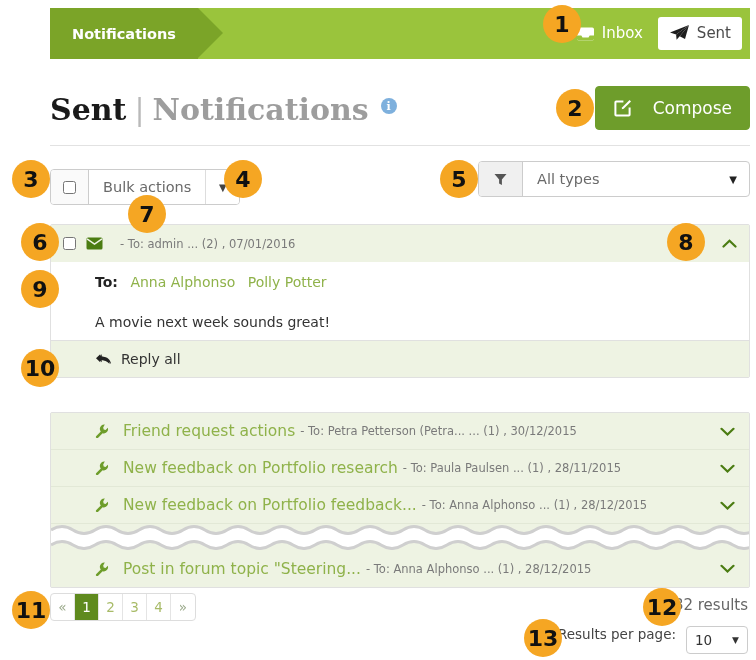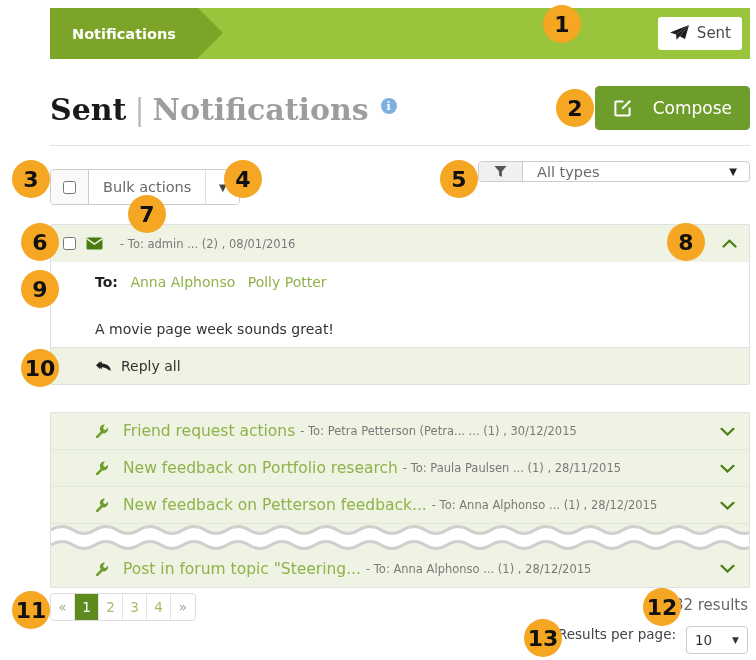--- a/index.html
+++ b/index.html
@@ -145,21 +145,21 @@
   .bulk-caret {
     display: flex; align-items: center; justify-content: center;
     width: 34px;
     border-left: 1px solid #ddd;
     background: #fff;
     font-size: 10px; color: #444;
   }
   .filter-group {
     position: absolute; right: 0; top: 0;
     display: flex; align-items: stretch;
-    height: 21px;
+    height: 36px;
     width: 272px;
     border: 1px solid #ccc;
     border-radius: 4px;
     background: #fff;
     overflow: hidden;
   }
   .filter-icon-box {
     width: 44px;
     display: flex; align-items: center; justify-content: center;
     background: #f0f0f0;
@@ -207,21 +207,21 @@
     display: flex; align-items: center;
     padding-left: 10px;
   }
   .msg-body {
     background: #fff;
     padding: 12px 0 10px 44px;
   }
   .to-line {
     font-size: 14px;
     color: #2b2b2b;
-    margin-bottom: 31px;
+    margin-bottom: 24px;
   }
   .to-line b { color: #222; }
   .to-line a { color: #8fb24a; text-decoration: none; margin-left: 8px; }
   .msg-text { font-size: 14px; color: #333; }
   .msg-footer {
     background: #eef3e3;
     border-top: 1px solid #e0e0e0;
     padding: 10px 12px 10px 44px;
     display: flex; align-items: center; gap: 9px;
     font-size: 14px; color: #333;
@@ -305,20 +305,29 @@
 <body>
 
 <div class="page">
 
   <div class="topbar">
     <div class="topbar-tab">
       <span>Notifications</span>
     </div>
     <div class="topbar-right">
 
+      <div class="nav-pill">
+        <span class="ico">
+          <svg width="19" height="16" viewBox="0 0 19 16">
+            <path d="M1 3.2a1.8 1.8 0 0 1 1.8-1.8h13.4A1.8 1.8 0 0 1 18 3.2v9.6a1.8 1.8 0 0 1-1.8 1.8H2.8A1.8 1.8 0 0 1 1 12.8z" fill="#ffffff"></path>
+            <path d="M1 9.6h4.3l1.2 1.9h6l1.2-1.9H18v3.2a1.8 1.8 0 0 1-1.8 1.8H2.8A1.8 1.8 0 0 1 1 12.8z" fill="#9ac43c"></path>
+          </svg>
+        </span>
+        <span>Inbox</span>
+      </div>
 
       <div class="nav-pill active">
         <span class="ico">
           <svg width="21" height="19" viewBox="0 0 21 19">
             <path d="M20 1 1 8.4l6.1 2.2z" fill="#1d1d1d"></path>
             <path d="M20 1 7.1 10.6l.5 5.2 3.1-3.6z" fill="#1d1d1d"></path>
             <path d="M20 1 10.7 12.2l5.3 2.9z" fill="#1d1d1d"></path>
           </svg>
         </span>
         <span>Sent</span>
@@ -377,35 +386,35 @@
   <div class="msg-block">
 
     <div class="msg-row">
       <input class="cb" type="checkbox" style="">
       <span class="msg-icon">
         <svg width="17" height="13" viewBox="0 0 17 13">
           <rect x="0.5" y="0.5" width="16" height="12" rx="1.5" fill="#4b7c12"></rect>
           <path d="M1 1.8l7.5 5.4L16 1.8" stroke="#eef3e3" stroke-width="1.5" fill="none"></path>
         </svg>
       </span>
-      <span class="msg-meta">- To: admin ... (2) , 08/01/2016</span>
+      <span class="msg-meta">- To: admin ... (2) , 07/01/2016</span>
       <span class="msg-toggle">
         <svg width="15" height="9" viewBox="0 0 15 9">
           <path d="M1.5 7.5L7.5 1.8l6 5.7" stroke="#4b7c12" stroke-width="2.2" fill="none" stroke-linecap="round"></path>
         </svg>
       </span>
     </div>
 
     <div class="msg-body">
       <div class="to-line">
         <b>To:</b>
         <a href="#">Anna Alphonso</a>
         <a href="#">Polly Potter</a>
       </div>
-      <div class="msg-text">A movie page week sounds great!</div>
+      <div class="msg-text">A movie next week sounds great!</div>
     </div>
 
     <div class="msg-footer">
       <span class="ico">
         <svg width="17" height="14" viewBox="0 0 17 14">
           <path d="M5.2 2.2 1 6.2l4.2 4v-2.3c4.2 0 7 1.2 9.4 4-0.8-4.4-3.4-7-9.4-7.4z" fill="#222"></path>
           <path d="M9.2 2.2 5 6.2l4.2 4v-2.3c4.2 0 7 1.2 9.4 4-0.8-4.4-3.4-7-9.4-7.4z" fill="#222" transform="translate(-2.5,0)"></path>
         </svg>
       </span>
       <span>Reply all</span>
@@ -444,21 +453,21 @@
         </svg>
       </span>
     </div>
 
     <div class="list-row">
       <span class="list-icon">
         <svg width="14" height="14" viewBox="0 0 14 14">
           <path d="M9.8 0.6a4.3 4.3 0 0 0-4 6.9L1.1 12.2a1.3 1.3 0 0 0 1.8 1.8l4.7-4.7a4.3 4.3 0 0 0 5.2-5.6l-2.2 2.2-1.9-.5-.5-1.9z" fill="#6e9d2b"></path>
         </svg>
       </span>
-      <span class="list-subject">New feedback on Petterson feedback...</span>
+      <span class="list-subject">New feedback on Portfolio feedback...</span>
       <span class="list-meta">- To: Anna Alphonso ... (1) , 28/12/2015</span>
       <span class="list-caret">
         <svg width="15" height="9" viewBox="0 0 15 9">
           <path d="M1.5 1.8L7.5 7.5l6-5.7" stroke="#4b7c12" stroke-width="2.2" fill="none" stroke-linecap="round"></path>
         </svg>
       </span>
     </div>
 
     <div class="wavy-cut">
       <svg width="700" height="26" viewBox="0 0 700 26" preserveAspectRatio="none">

